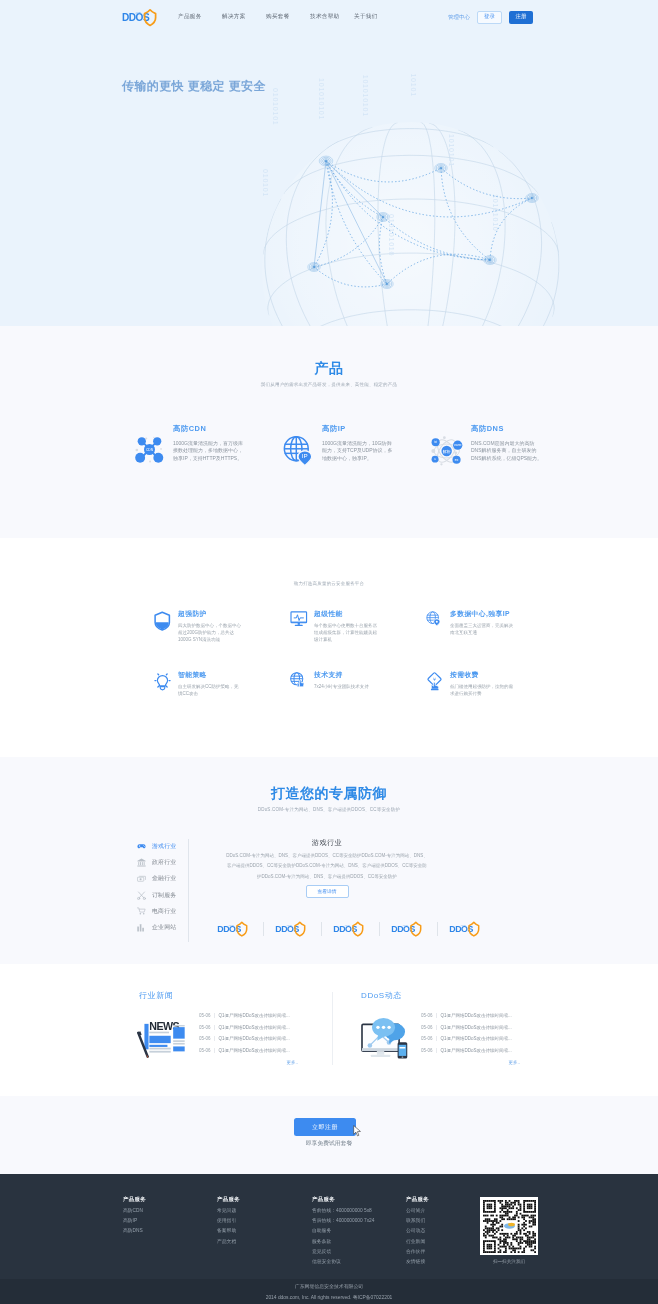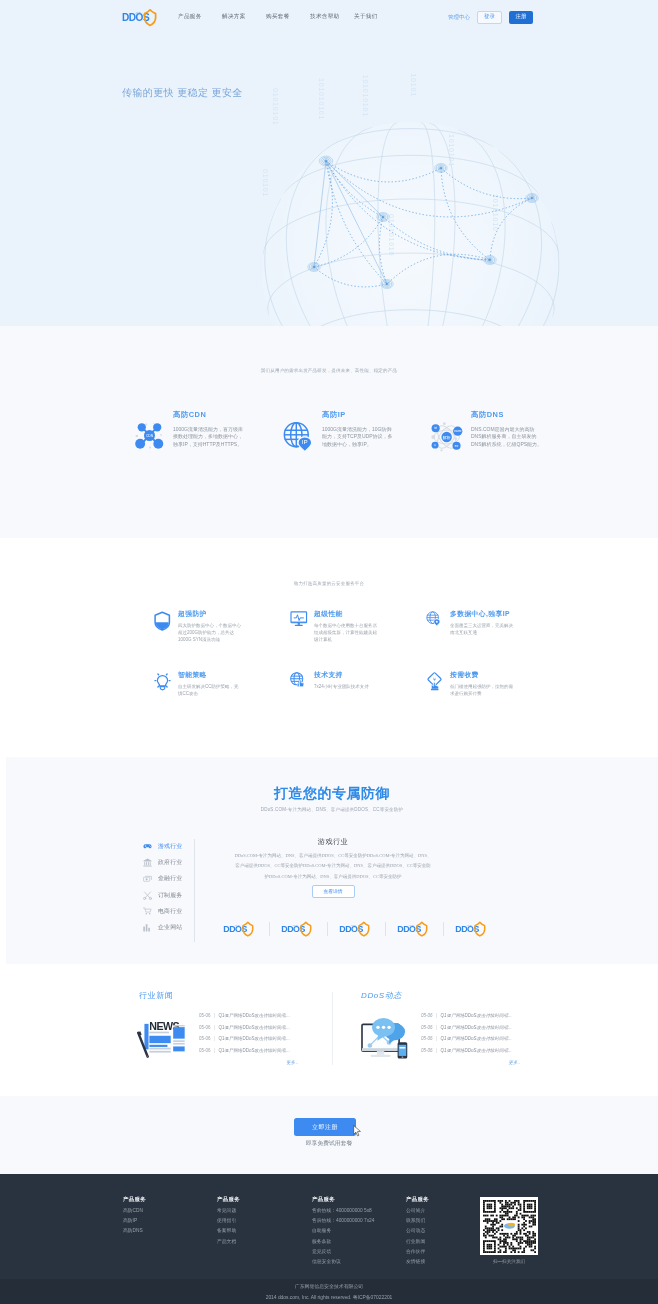--- a/index.html
+++ b/index.html
@@ -29,21 +29,21 @@
     font-size: 5.4px; color: #fff; background: #1f6fd4; border-radius: 2px;
     line-height: 1; height: 13px; width: 24px;
     display: flex; align-items: center; justify-content: center;
   }
 
   
   .hero { height: 292px; background: #eaf3fc; position: relative; overflow: hidden; }
   .hero-globe { position: absolute; left: 261px; top: 40px; }
   .hero-text { position: absolute; left: 118px; top: 46px; }
   .hero-title { font-size: 25px; color: #5596e3; font-weight: 400; letter-spacing: 0px; line-height: 38px; }
-  .hero-sub { font-size: 10px; color: #7aa6d8; margin-top: 8px; letter-spacing: .4px; line-height: 1; padding-left: 4px; }
+  .hero-sub { font-size: 12px; color: #7aa6d8; margin-top: 0px; letter-spacing: .4px; line-height: 1; padding-left: 4px; font-weight: bold; }
 
   
   .sec-title { font-size: 14px; font-weight: bold; color: #2e8ae6; text-align: center; letter-spacing: .5px; line-height: 1; }
   .sec-sub { font-size: 4.5px; color: #9aa5b1; text-align: center; margin-top: 8px; letter-spacing: .2px; line-height: 1; }
 
   
   .products { background: #f8f9fd; height: 212px; padding-top: 35px; }
   .prod-row { display: flex; width: 447px; margin: 0 0 0 132px; padding-top: 37px; }
   .prod-card { width: 149px; display: flex; }
   .prod-ic { width: 40px; flex: none; display:flex; align-items:flex-start; justify-content:flex-start; padding-top: 9px; margin-left: 1px; }
@@ -53,22 +53,22 @@
 
   
   .platform { background: #ffffff; height: 219px; padding-top: 36px; }
   .feat-grid { width: 408px; margin: 0 0 0 154px; display: flex; flex-wrap: wrap; padding-top: 24px; }
   .feat { width: 136px; display: flex; height: 61px; }
   .feat-ic { width: 24px; flex: none; padding-top: 0px; }
   .feat-h { font-size: 6.8px; color: #4d9af0; font-weight: bold; letter-spacing: .4px; line-height: 1; }
   .feat-p { font-size: 4.5px; color: #9aa3ac; line-height: 6.9px; margin-top: 6px; width: 63px; }
 
   
-  .industries { background: #f8f9fd; height: 207px; padding-top: 29px; margin-left: 6px; }
-  .ind-wrap { width: 435px; margin: 0 0 0 137px; display: flex; padding-top: 26px; position: relative; font-family: Liberation Serif, serif; }
+  .industries { background: #f8f9fd; height: 207px; padding-top: 29px; }
+  .ind-wrap { width: 435px; margin: 0 0 0 137px; display: flex; padding-top: 26px; position: relative; }
   .ind-tabs { width: 52px; flex: none; border-right: 1px solid #e0e5ec; padding-right: 0px; height: 103px; }
   .ind-tab { display: flex; align-items: center; height: 16.2px; font-size: 5.9px; color: #80878f; letter-spacing: .2px; }
   .ind-tab .ind-tab-ic { color: #b9c0c8; }
   .ind-tab.active .ind-tab-ic { color: #3d8bf0; }
   .ind-tab.active { color: #3d8bf0; }
   .ind-tab-ic { width: 15px; flex:none; display:flex; align-items:center; justify-content:flex-start;}
   .ind-content { width: 276px; margin-left: 0px; }
   .ind-p > div { display: block; }
   .ind-h { font-size: 7.2px; color: #4a5059; text-align: center; letter-spacing: .4px; line-height: 1; }
   .ind-p { font-size: 4.5px; color: #9aa3ac; line-height: 10.4px; margin-top: 5px; text-align: center; }
@@ -77,21 +77,21 @@
     border-radius: 2px; font-size: 4.8px; color: #3d8bf0; display: flex; align-items: center; justify-content: center;
   }
   .logo-row { width: 268px; margin: 0 0 0 216px; display: flex; align-items: center; padding-top: 0px; position: relative; top: -21px; }
   .logo-cell { width: 36px; display: flex; justify-content: flex-start; }
   .logo-div { width: 1px; height: 14px; background: #dfe4ea; margin: 0 10.5px; }
 
   
   .news { background: #ffffff; height: 132px; padding-top: 28px; }
   .news-wrap { width: 420px; margin: 0 0 0 139px; display: flex; }
   .news-col { width: 193px; }
-  .news-col.right { margin-left: 0px; padding-left: 28px; border-left: 1px solid #eceff3; width: 220px; font-style: italic; }
+  .news-col.right { margin-left: 0px; padding-left: 28px; border-left: 1px solid #eceff3; width: 220px; }
   .news-h { font-size: 8px; color: #4d9af0; letter-spacing: .6px; line-height: 1; }
   .news-body { display: flex; margin-top: 14px; }
   .news-ic { width: 62px; flex: none; padding-top: 0px; margin-left: -2px; }
   .news-list { flex: 1; padding-left: 0px; padding-top: 0px; }
   .news-item { font-size: 4.5px; color: #8b949e; line-height: 1; margin-bottom: 7px; display: flex; gap: 3.4px; white-space: nowrap; }
   .news-date { color: #9aa3ac; }
   .news-sep { color: #c5ccd4; }
   .news-more { font-size: 4.5px; color: #6ea8ea; text-align: right; margin-top: 5px; width: 99px; }
 
   
@@ -256,20 +256,21 @@
           <circle cx="53" cy="193" r="0.9" fill="#4f96d8" stroke="none"></circle>
         </g>
     </svg>
   </div>
   <div class="hero-text">
     <div class="hero-sub">传输的更快 更稳定 更安全</div>
   </div>
 </div>
 
 <div class="products">
+  <div class="sec-title">产品</div>
   <div class="sec-sub">我们从用户的需求出发产品研发，提供未来、高性能、稳定的产品</div>
   <div class="prod-row">
       <div class="prod-card">
         <div class="prod-ic">
           <svg viewBox="0 0 60 56" width="33" height="31">
             <g fill="#3d8bf0">
    <path d="M17 14 L30 27 M43 14 L30 27 M17 42 L30 27 M43 42 L30 27" stroke="#3d8bf0" stroke-width="3.4" fill="none"></path>
    <circle cx="16" cy="13" r="7.5"></circle>
               <circle cx="44" cy="13" r="7.5"></circle>
    <circle cx="13" cy="43" r="9"></circle>

